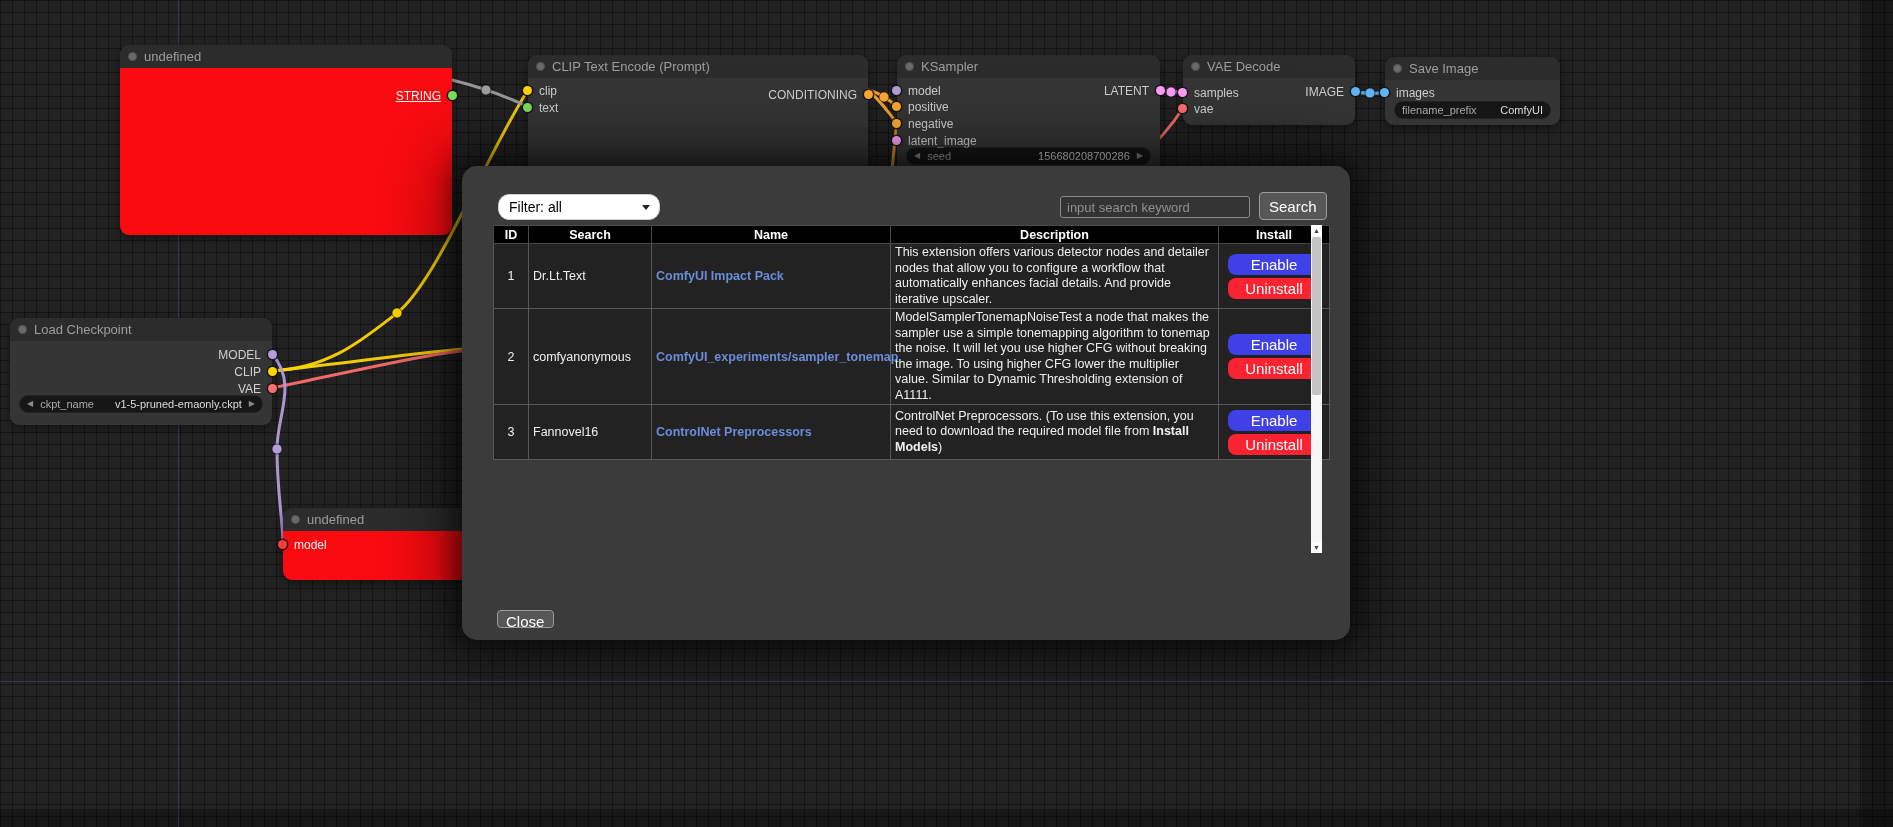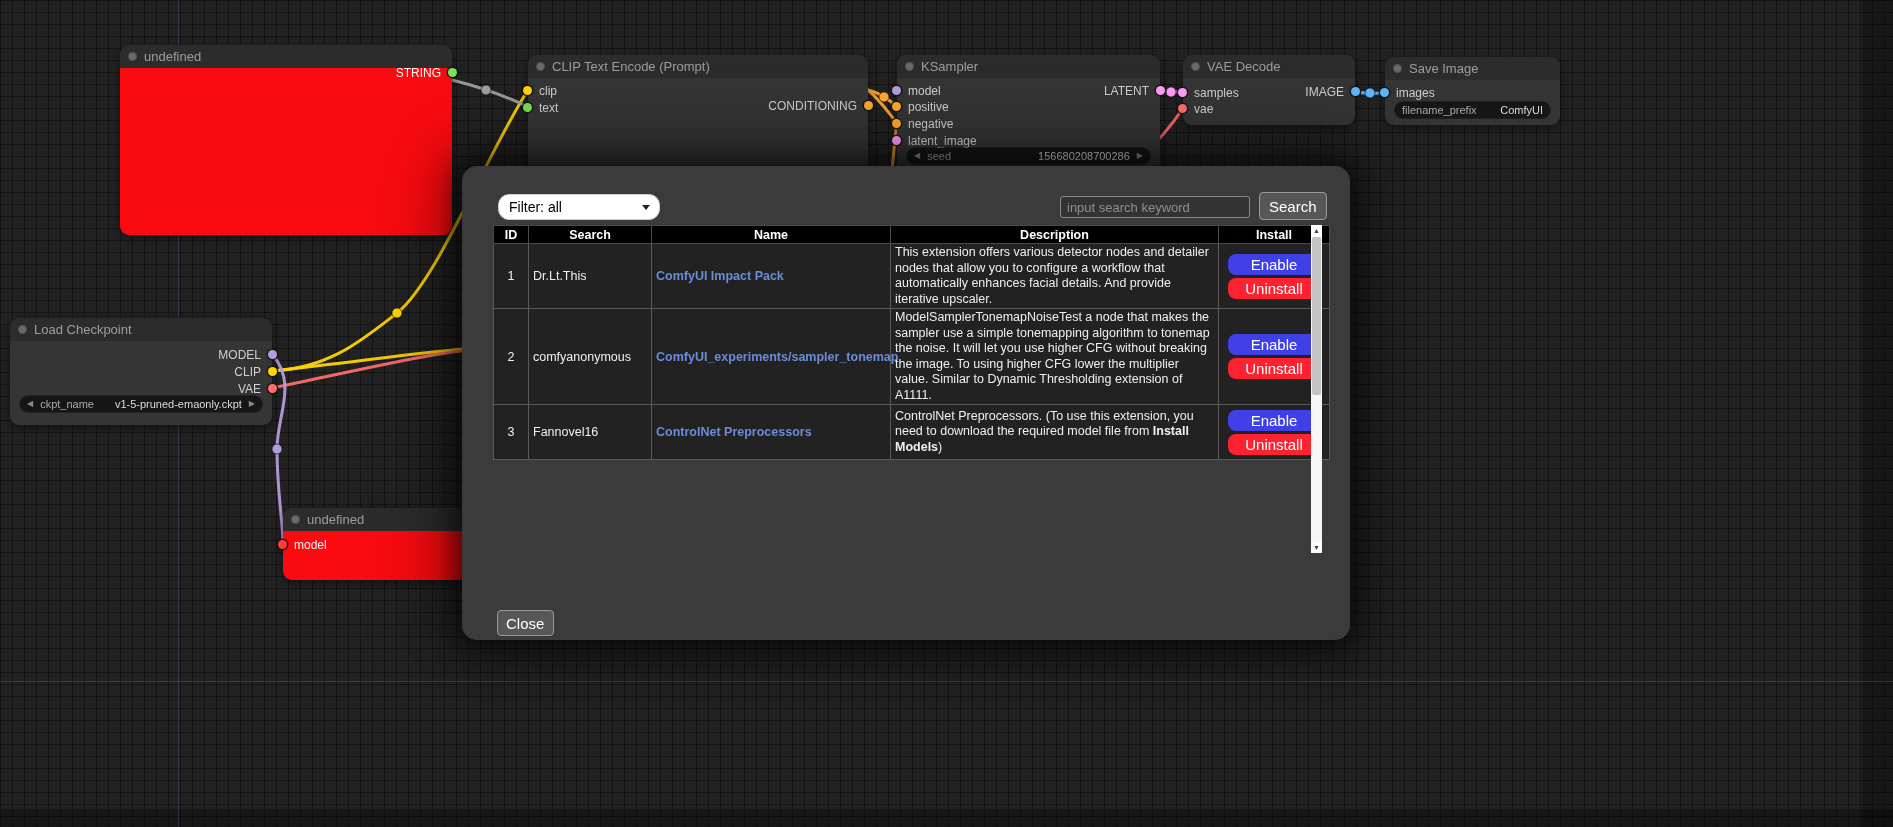--- a/index.html
+++ b/index.html
@@ -43,21 +43,21 @@
   
   .modal{position:absolute;left:462px;top:166px;width:888px;height:474px;background:#3b3b3b;border-radius:15px;z-index:10;
          box-shadow:0 0 26px 8px rgba(0,0,0,.55), 0 0 70px 22px rgba(0,0,0,.35);}
   .select-wrap{position:absolute;left:36px;top:28px;display:inline-block;}
   .select-wrap select{appearance:none;-webkit-appearance:none;width:162px;height:26px;border-radius:11px;border:1px solid #cfcfcf;background:#fff;color:#000;font-size:14px;padding:0 22px 0 10px;font-family:"Liberation Sans",sans-serif;}
   .select-wrap::after{content:"";position:absolute;right:10px;top:11px;border-left:4px solid transparent;border-right:4px solid transparent;border-top:5px solid #222;pointer-events:none;}
   .search-input{position:absolute;left:598px;top:30px;width:176px;height:20px;background:#333;border:1px solid #8a8a8a;border-radius:3px;color:#ddd;font-size:13px;padding:0 6px;font-family:"Liberation Sans",sans-serif;}
   .search-input::placeholder{color:#8f8f8f;}
   .btn{background:#575757;border:1px solid #9b9b9b;border-radius:4px;color:#fff;font-size:15px;padding:2px 9px;font-family:"Liberation Sans",sans-serif;cursor:pointer;}
   .search-btn{position:absolute;left:797px;top:26px;height:28px;}
-  .close-btn{position:absolute;left:35px;top:444px;height:26px;padding-left:8px;}
+  .close-btn{position:absolute;left:35px;top:444px;height:18px;padding-left:8px;}
 
   table.ext{position:absolute;left:31px;top:59px;width:817px;border-collapse:collapse;table-layout:fixed;font-size:12.5px;color:#efefef;}
   table.ext th{background:#000;color:#fff;font-weight:bold;height:17px;border:1px solid #4a4a4a;padding:0 2px;}
   table.ext td{background:#222;border:1px solid #5a5a5a;padding:1px 4px;vertical-align:middle;}
   td.cell-id{text-align:center;width:30px;}
   td.cell-author{width:118px;}
   td.cell-name{width:234px;}
   td.cell-desc{width:323px;vertical-align:top;line-height:15.5px;padding:2px 4px;}
   td.cell-install{width:106px;text-align:center;padding:2px 0;margin-top:13px;}
   .ext-link{color:#6b8cd9;font-weight:bold;text-decoration:none;cursor:pointer;}
@@ -100,41 +100,41 @@
     <circle cx="1171" cy="92" r="5" fill="#FF9CF9"></circle>
     <circle cx="1370" cy="93" r="5" fill="#64B5F6"></circle>
   </svg>
 
   <div class="node" style="left:120px;top:45px;width:332px;height:190px;">
     <div class="node-header">
       <span class="tdot"></span>
       <span>undefined</span>
     </div>
     <div class="node-body red"></div>
-    <div class="slot out onred" style="top:19px;">
+    <div class="slot out onred" style="top:42px;text-decoration:underline;">
       <span class="slabel">STRING</span>
       <span class="dot" style="background:#7ddf5a;"></span>
     </div>
   </div>
 
   <div class="node" style="left:528px;top:55px;width:340px;height:155px;">
     <div class="node-header">
       <span class="tdot"></span>
       <span>CLIP Text Encode (Prompt)</span>
     </div>
     <div class="node-body"></div>
     <div class="slot in" style="top:27px;">
       <span class="dot" style="background:#FFD500;"></span>
       <span class="slabel">clip</span>
     </div>
     <div class="slot in" style="top:44px;">
       <span class="dot" style="background:#7ddf5a;"></span>
       <span class="slabel">text</span>
     </div>
-    <div class="slot out" style="top:42px;">
+    <div class="slot out" style="top:31px;">
       <span class="slabel">CONDITIONING</span>
       <span class="dot" style="background:#FFA931;"></span>
     </div>
   </div>
 
   <div class="node" style="left:897px;top:55px;width:263px;height:120px;">
     <div class="node-header">
       <span class="tdot"></span>
       <span>KSampler</span>
     </div>
@@ -258,21 +258,21 @@
           <th style="width:30px;">ID</th>
           <th style="width:118px;">Search</th>
           <th style="width:234px;">Name</th>
           <th style="width:323px;">Description</th>
           <th style="width:106px;margin-left:41px;">Install</th>
         </tr>
       </thead>
       <tbody>
         <tr style="height:64px;">
           <td class="cell-id">1</td>
-          <td class="cell-author">Dr.Lt.This</td>
+          <td class="cell-author">Dr.Lt.Text</td>
           <td class="cell-name"><a class="ext-link">ComfyUI Impact Pack</a></td>
           <td class="cell-desc"><span>This extension offers various detector nodes and detailer nodes that allow you to configure a workflow that automatically enhances facial details. And provide iterative upscaler.</span></td>
           <td class="cell-install">
             <button class="btn-enable">Enable</button>
             <button class="btn-uninstall">Uninstall</button>
           </td>
         </tr>
         <tr style="height:76px;">
           <td class="cell-id">2</td>
           <td class="cell-author">comfyanonymous</td>

